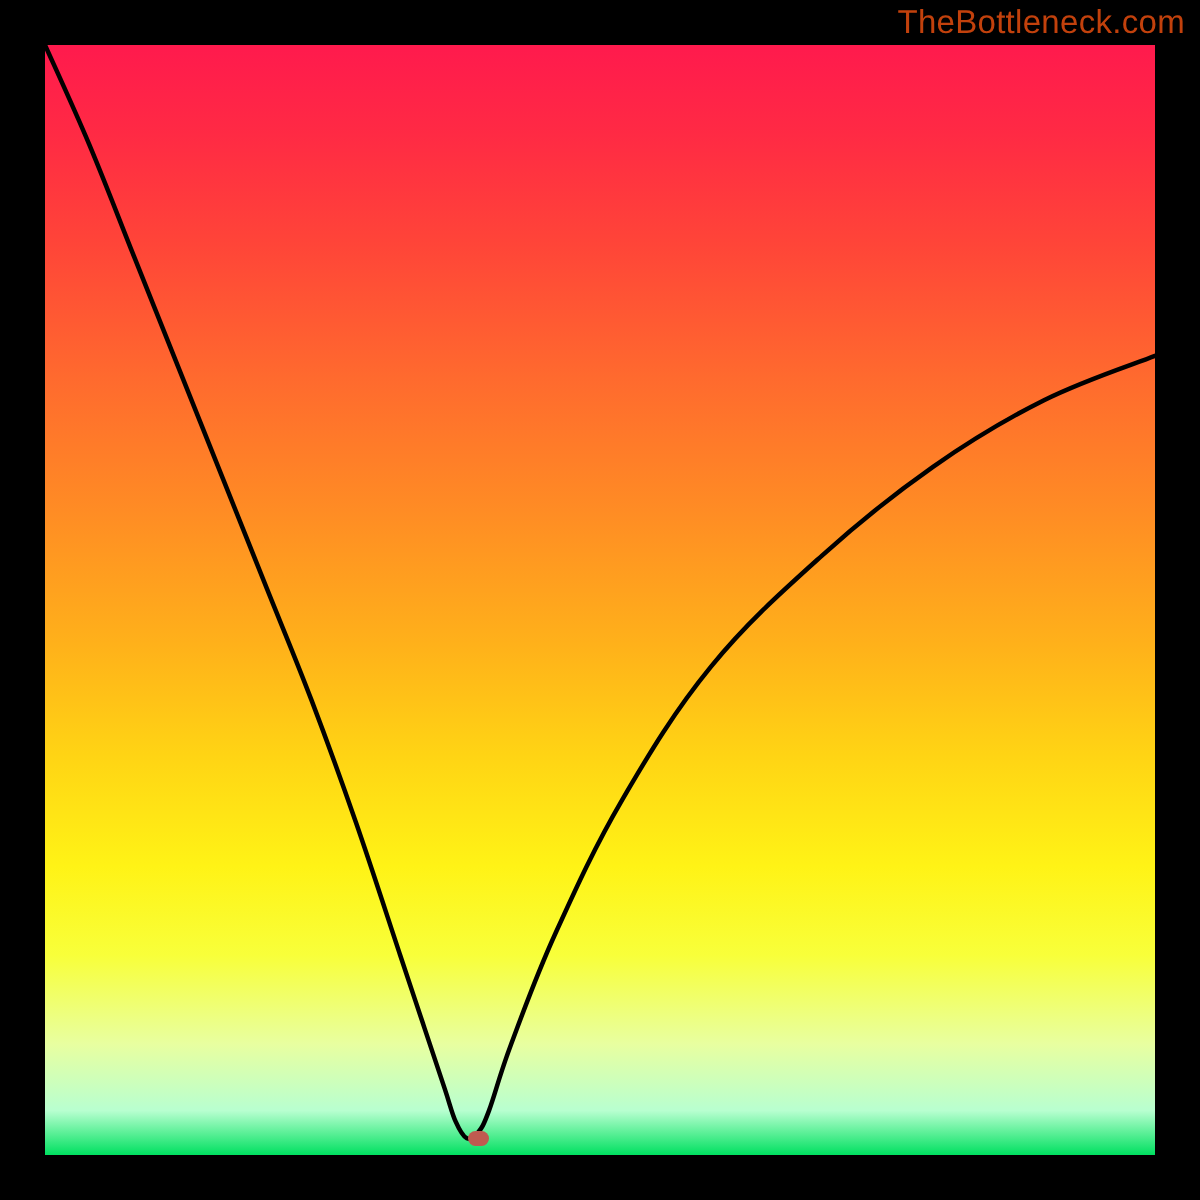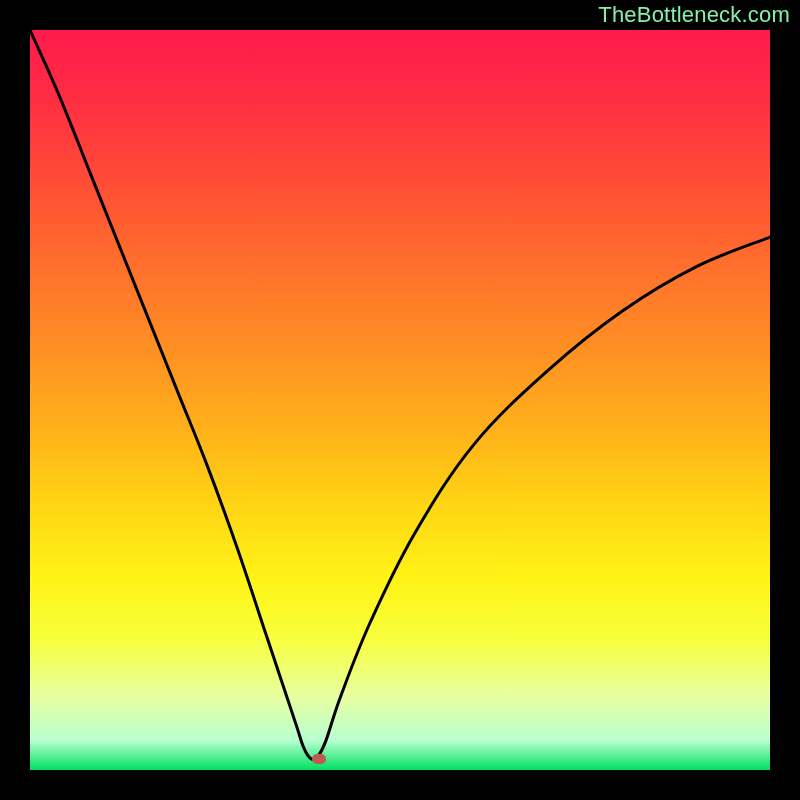--- a/index.html
+++ b/index.html
@@ -8,21 +8,21 @@
     height: 800px;
     background: #000;
     position: relative;
     overflow: hidden;
     font-family: Arial, sans-serif;
   }
   .watermark {
     position: absolute;
     top: 2px;
     right: 10px;
-    color: #86efac;
+    color: #c2410c;
     font-size: 22px;
     font-weight: normal;
     z-index: 10;
     letter-spacing: 0.2px;
   }
   .plot-area {
     position: absolute;
     left: 30px;
     top: 30px;
     width: 740px;

